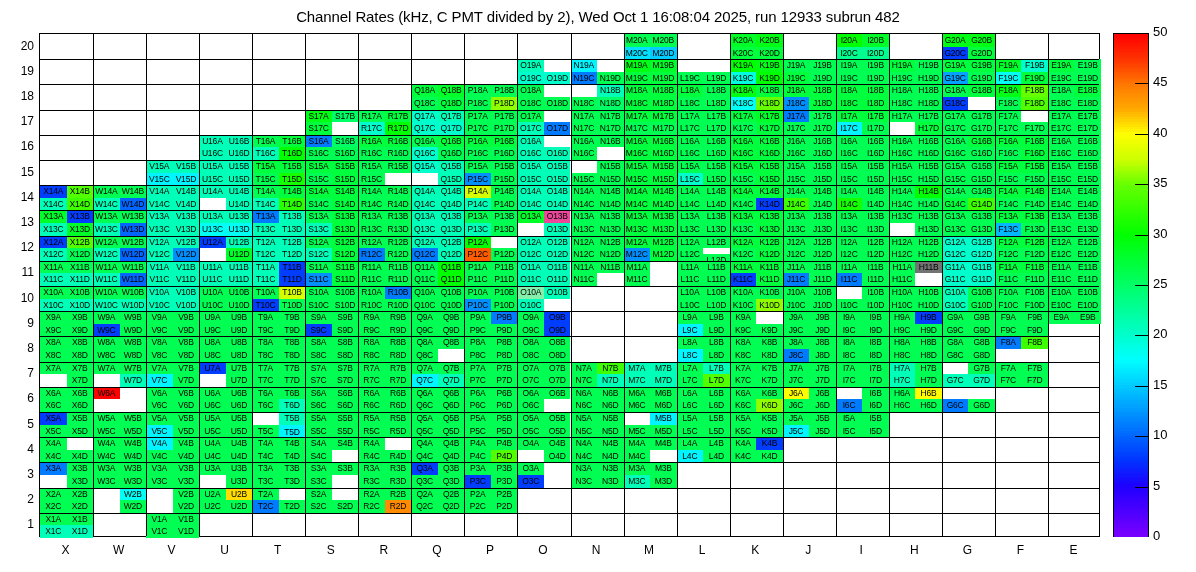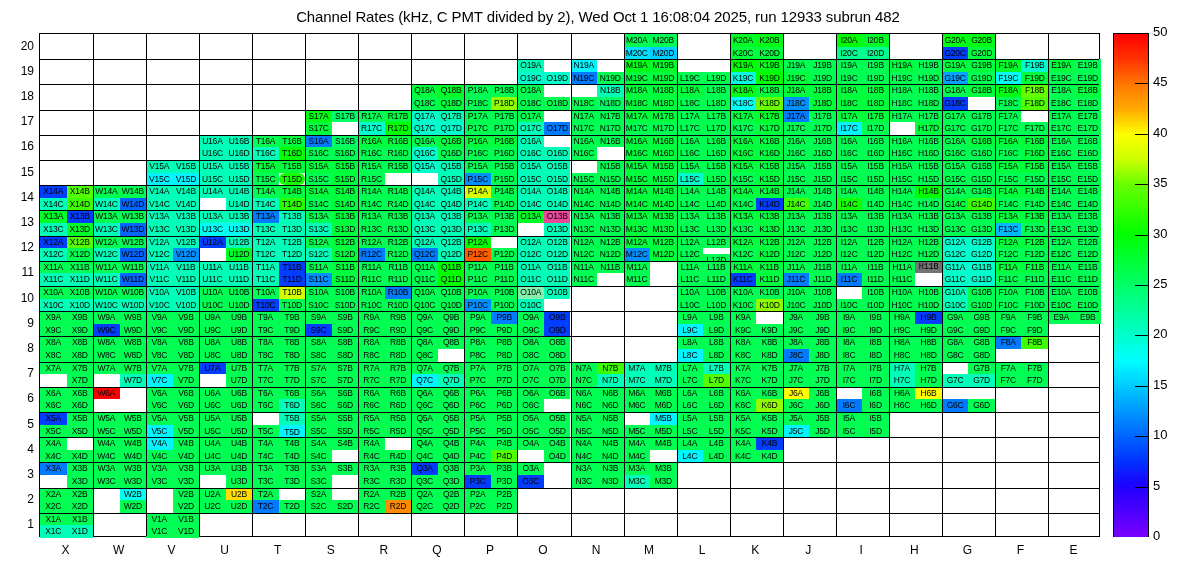--- a/index.html
+++ b/index.html
@@ -315,21 +315,21 @@
         <div class="cell" style="left: 132.63px; top: 126px; width: 26.52px; height: 12.6px; background: rgb(0, 255, 184);">V15B</div>
         <div class="cell" style="left: 106.1px; top: 138.6px; width: 26.52px; height: 12.6px; background: rgb(0, 245, 255);">V15C</div>
         <div class="cell" style="left: 132.63px; top: 138.6px; width: 26.52px; height: 12.6px; background: rgb(0, 245, 255);">V15D</div>
         <div class="cell" style="left: 159.15px; top: 126px; width: 26.52px; height: 12.6px; background: rgb(0, 255, 184);">U15A</div>
         <div class="cell" style="left: 185.67px; top: 126px; width: 26.52px; height: 12.6px; background: rgb(0, 255, 184);">U15B</div>
         <div class="cell" style="left: 159.15px; top: 138.6px; width: 26.52px; height: 12.6px; background: rgb(0, 255, 184);">U15C</div>
         <div class="cell" style="left: 185.67px; top: 138.6px; width: 26.52px; height: 12.6px; background: rgb(0, 255, 184);">U15D</div>
         <div class="cell" style="left: 212.2px; top: 126px; width: 26.52px; height: 12.6px; background: rgb(0, 255, 61);">T15A</div>
         <div class="cell" style="left: 238.72px; top: 126px; width: 26.52px; height: 12.6px; background: rgb(0, 255, 61);">T15B</div>
         <div class="cell" style="left: 212.2px; top: 138.6px; width: 26.52px; height: 12.6px; background: rgb(0, 255, 82);">T15C</div>
-        <div class="cell" style="left: 238.72px; top: 138.6px; width: 26.52px; height: 12.6px; background: rgb(20, 255, 0); border-radius: 6px;">T15D</div>
+        <div class="cell" style="left: 238.72px; top: 138.6px; width: 26.52px; height: 12.6px; background: rgb(20, 255, 0);">T15D</div>
         <div class="cell" style="left: 265.25px; top: 126px; width: 26.52px; height: 12.6px; background: rgb(0, 255, 61);">S15A</div>
         <div class="cell" style="left: 291.77px; top: 126px; width: 26.52px; height: 12.6px; background: rgb(0, 255, 61);">S15B</div>
         <div class="cell" style="left: 265.25px; top: 138.6px; width: 26.52px; height: 12.6px; background: rgb(0, 255, 82);">S15C</div>
         <div class="cell" style="left: 291.77px; top: 138.6px; width: 26.52px; height: 12.6px; background: rgb(0, 255, 61);">S15D</div>
         <div class="cell" style="left: 318.3px; top: 126px; width: 26.52px; height: 12.6px; background: rgb(0, 255, 82);">R15A</div>
         <div class="cell" style="left: 344.82px; top: 126px; width: 26.52px; height: 12.6px; background: rgb(0, 255, 82);">R15B</div>
         <div class="cell" style="left: 318.3px; top: 138.6px; width: 26.52px; height: 12.6px; background: rgb(0, 255, 82);">R15C</div>
         <div class="cell" style="left: 371.35px; top: 126px; width: 26.52px; height: 12.6px; background: rgb(0, 255, 204);">Q15A</div>
         <div class="cell" style="left: 397.87px; top: 126px; width: 26.52px; height: 12.6px; background: rgb(0, 255, 184);">Q15B</div>
         <div class="cell" style="left: 397.87px; top: 138.6px; width: 26.52px; height: 12.6px; background: rgb(0, 255, 184);">Q15D</div>
@@ -517,21 +517,21 @@
         <div class="cell" style="left: 742.7px; top: 176.4px; width: 26.52px; height: 12.6px; background: rgb(0, 255, 82);">J13A</div>
         <div class="cell" style="left: 769.22px; top: 176.4px; width: 26.52px; height: 12.6px; background: rgb(0, 255, 82);">J13B</div>
         <div class="cell" style="left: 742.7px; top: 189px; width: 26.52px; height: 12.6px; background: rgb(0, 255, 82);">J13C</div>
         <div class="cell" style="left: 769.22px; top: 189px; width: 26.52px; height: 12.6px; background: rgb(0, 255, 82);">J13D</div>
         <div class="cell" style="left: 795.75px; top: 176.4px; width: 26.52px; height: 12.6px; background: rgb(0, 255, 82);">I13A</div>
         <div class="cell" style="left: 822.27px; top: 176.4px; width: 26.52px; height: 12.6px; background: rgb(0, 255, 82);">I13B</div>
         <div class="cell" style="left: 795.75px; top: 189px; width: 26.52px; height: 12.6px; background: rgb(0, 255, 82);">I13C</div>
         <div class="cell" style="left: 822.27px; top: 189px; width: 26.52px; height: 12.6px; background: rgb(0, 255, 82);">I13D</div>
         <div class="cell" style="left: 848.8px; top: 176.4px; width: 26.52px; height: 12.6px; background: rgb(0, 255, 82);">H13A</div>
         <div class="cell" style="left: 875.32px; top: 176.4px; width: 26.52px; height: 12.6px; background: rgb(0, 255, 82);">H13B</div>
-        <div class="cell" style="left: 848.8px; top: 189px; width: 26.52px; height: 12.6px; background: rgb(0, 255, 82);">H13C</div>
+        <div class="cell" style="left: 848.8px; top: 176px; width: 26.52px; height: 12.6px; background: rgb(0, 255, 82);">H13C</div>
         <div class="cell" style="left: 875.32px; top: 189px; width: 26.52px; height: 12.6px; background: rgb(0, 255, 82);">H13D</div>
         <div class="cell" style="left: 901.85px; top: 176.4px; width: 26.52px; height: 12.6px; background: rgb(0, 255, 82);">G13A</div>
         <div class="cell" style="left: 928.37px; top: 176.4px; width: 26.52px; height: 12.6px; background: rgb(0, 255, 82);">G13B</div>
         <div class="cell" style="left: 901.85px; top: 189px; width: 26.52px; height: 12.6px; background: rgb(0, 255, 82);">G13C</div>
         <div class="cell" style="left: 928.37px; top: 189px; width: 26.52px; height: 12.6px; background: rgb(0, 255, 82);">G13D</div>
         <div class="cell" style="left: 954.9px; top: 176.4px; width: 26.52px; height: 12.6px; background: rgb(0, 255, 61);">F13A</div>
         <div class="cell" style="left: 981.42px; top: 176.4px; width: 26.52px; height: 12.6px; background: rgb(0, 255, 61);">F13B</div>
         <div class="cell" style="left: 954.9px; top: 189px; width: 26.52px; height: 12.6px; background: rgb(0, 184, 255);">F13C</div>
         <div class="cell" style="left: 981.42px; top: 189px; width: 26.52px; height: 12.6px; background: rgb(0, 255, 82);">F13D</div>
         <div class="cell" style="left: 1007.95px; top: 176.4px; width: 26.52px; height: 12.6px; background: rgb(0, 255, 82);">E13A</div>
@@ -671,21 +671,21 @@
         <div class="cell" style="left: 716.17px; top: 239.4px; width: 26.52px; height: 12.6px; background: rgb(0, 255, 61);">K11D</div>
         <div class="cell" style="left: 742.7px; top: 226.8px; width: 26.52px; height: 12.6px; background: rgb(0, 255, 82);">J11A</div>
         <div class="cell" style="left: 769.22px; top: 226.8px; width: 26.52px; height: 12.6px; background: rgb(0, 255, 82);">J11B</div>
         <div class="cell" style="left: 742.7px; top: 239.4px; width: 26.52px; height: 12.6px; background: rgb(0, 122, 255);">J11C</div>
         <div class="cell" style="left: 769.22px; top: 239.4px; width: 26.52px; height: 12.6px; background: rgb(0, 255, 82);">J11D</div>
         <div class="cell" style="left: 795.75px; top: 226.8px; width: 26.52px; height: 12.6px; background: rgb(0, 255, 82);">I11A</div>
         <div class="cell" style="left: 822.27px; top: 226.8px; width: 26.52px; height: 12.6px; background: rgb(0, 255, 82);">I11B</div>
         <div class="cell" style="left: 795.75px; top: 239.4px; width: 26.52px; height: 12.6px; background: rgb(0, 122, 255);">I11C</div>
         <div class="cell" style="left: 822.27px; top: 239.4px; width: 26.52px; height: 12.6px; background: rgb(0, 255, 82);">I11D</div>
         <div class="cell" style="left: 848.8px; top: 226.8px; width: 26.52px; height: 12.6px; background: rgb(0, 255, 82);">H11A</div>
-        <div class="cell" style="left: 875.32px; top: 226.8px; width: 26.52px; height: 12.6px; background: #737373; font-family: Liberation Mono, monospace;">H11B</div>
+        <div class="cell" style="left: 875.32px; top: 226.8px; width: 26.52px; height: 12.6px; background: #737373;">H11B</div>
         <div class="cell" style="left: 848.8px; top: 239.4px; width: 26.52px; height: 12.6px; background: rgb(0, 255, 82);">H11C</div>
         <div class="cell" style="left: 901.85px; top: 226.8px; width: 26.52px; height: 12.6px; background: rgb(0, 255, 204);">G11A</div>
         <div class="cell" style="left: 928.37px; top: 226.8px; width: 26.52px; height: 12.6px; background: rgb(0, 255, 204);">G11B</div>
         <div class="cell" style="left: 901.85px; top: 239.4px; width: 26.52px; height: 12.6px; background: rgb(0, 255, 204);">G11C</div>
         <div class="cell" style="left: 928.37px; top: 239.4px; width: 26.52px; height: 12.6px; background: rgb(0, 255, 204);">G11D</div>
         <div class="cell" style="left: 954.9px; top: 226.8px; width: 26.52px; height: 12.6px; background: rgb(0, 255, 61);">F11A</div>
         <div class="cell" style="left: 981.42px; top: 226.8px; width: 26.52px; height: 12.6px; background: rgb(0, 255, 61);">F11B</div>
         <div class="cell" style="left: 954.9px; top: 239.4px; width: 26.52px; height: 12.6px; background: rgb(0, 255, 82);">F11C</div>
         <div class="cell" style="left: 981.42px; top: 239.4px; width: 26.52px; height: 12.6px; background: rgb(0, 255, 82);">F11D</div>
         <div class="cell" style="left: 1007.95px; top: 226.8px; width: 26.52px; height: 12.6px; background: rgb(0, 255, 82);">E11A</div>

